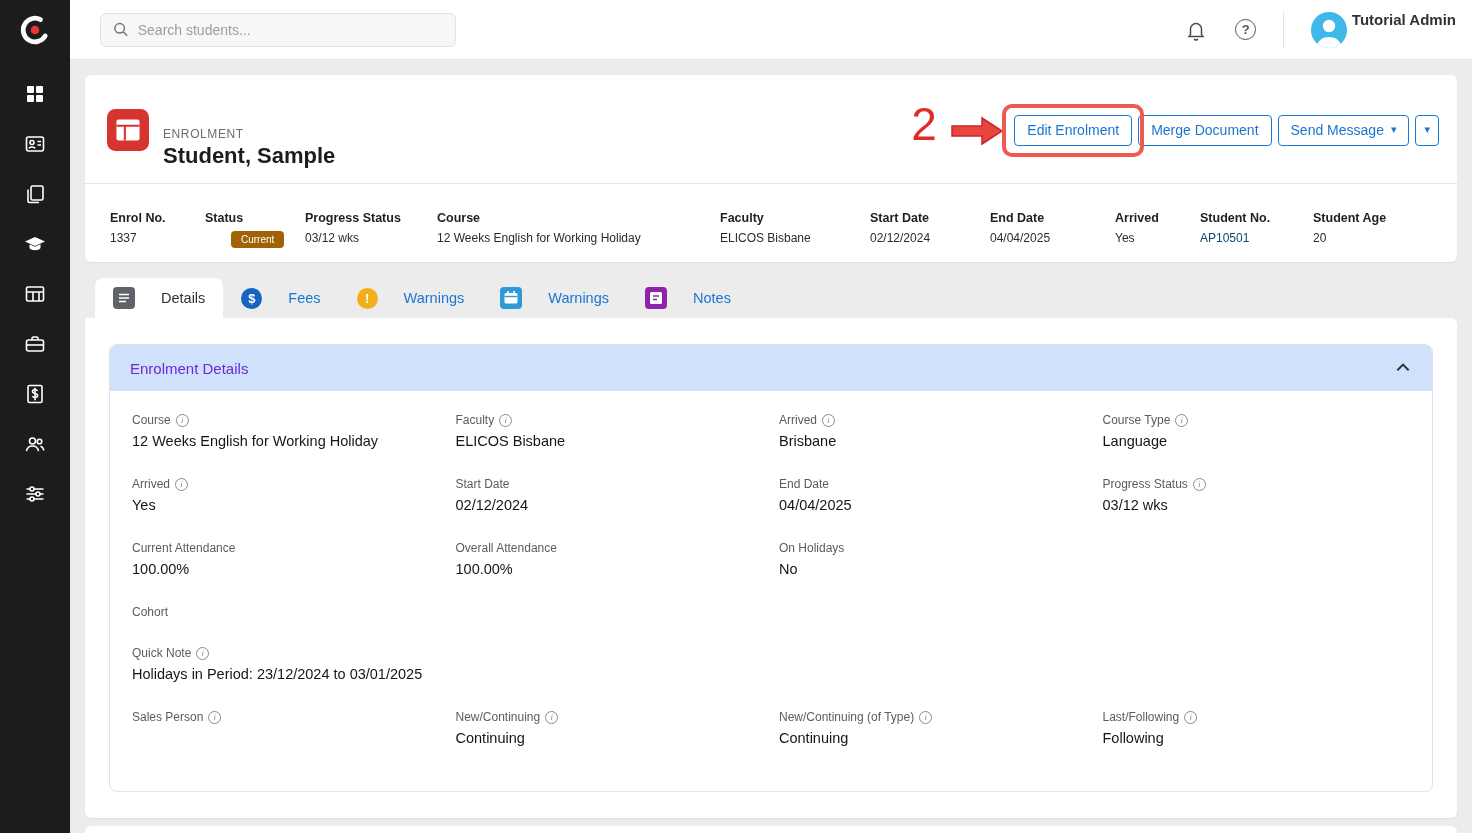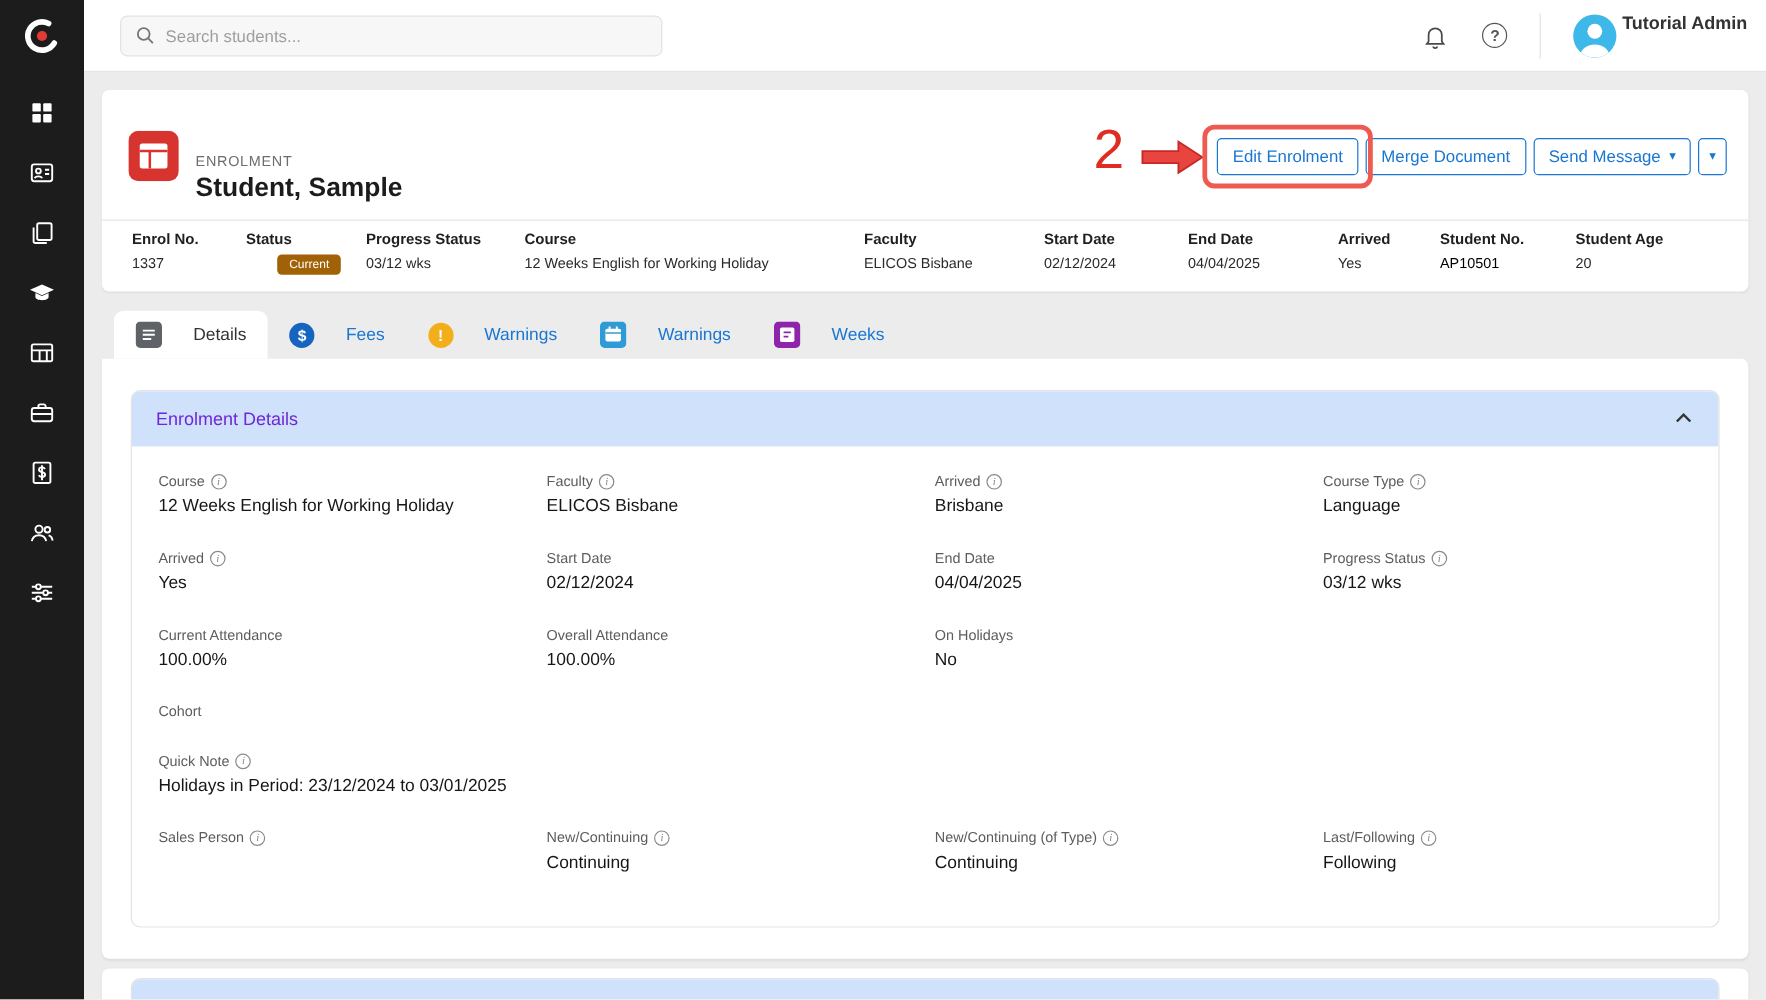--- a/index.html
+++ b/index.html
@@ -11,21 +11,21 @@
   .sidebar { width:70px; background:#1c1c1c; flex-shrink:0; display:flex; flex-direction:column; align-items:center; }
   .logo-box { height:60px; width:100%; display:flex; align-items:center; justify-content:center; cursor:pointer; }
   .nav { display:flex; flex-direction:column; gap:26px; padding-top:22px; align-items:center; }
   .nav-item { width:24px; height:24px; display:flex; align-items:center; justify-content:center; cursor:pointer; }
   .nav-item svg { width:22px; height:22px; }
 
   
   .main { flex:1; display:flex; flex-direction:column; min-width:0; }
   .topbar { height:60px; background:#fff; border-bottom:1px solid #e6e6e6;
             display:flex; align-items:center; padding:0 16px 0 30px; flex-shrink:0; }
-  .search { width:452px; height:34px; background:#f7f7f7; border:1px solid #e2e2e2; border-radius:6px;
+  .search { width:356px; height:34px; background:#f7f7f7; border:1px solid #e2e2e2; border-radius:6px;
             display:flex; align-items:center; padding:0 12px; gap:9px; }
   .search input { border:none; outline:none; background:transparent; font-size:14px; color:#333; width:100%; font-family:inherit; }
   .search input::placeholder { color:#9e9e9e; }
   .topbar-right { margin-left:auto; display:flex; align-items:center; gap:24px; }
   .icon-btn { width:26px; height:26px; display:flex; align-items:center; justify-content:center; cursor:pointer; }
   .help-circle { width:21px; height:21px; border:1.7px solid #555; border-radius:50%; color:#555;
                  font-size:13px; font-weight:bold; display:flex; align-items:center; justify-content:center; }
   .top-divider { width:1px; height:38px; background:#e3e3e3; }
   .user { display:flex; align-items:flex-start; gap:4px; cursor:pointer; padding-left:2px; }
   .user-name { font-size:15px; font-weight:bold; color:#333; }
@@ -43,28 +43,28 @@
          font-size:14px; font-family:inherit; height:31px; padding:0 12px; cursor:pointer;
          display:inline-flex; align-items:center; gap:7px; white-space:nowrap; }
   .caret { display:inline-block; transform:translateY(-1px); font-size:11px; }
   .btn-caret-only { padding:0 8px; }
   .edit-wrap { position:relative; display:inline-flex; }
   .hl-box { position:absolute; inset:-11px -12px; border:4px solid #ee5a52; border-radius:10px; pointer-events:none; }
   .annot-arrow { position:absolute; left:-64px; top:-1px; pointer-events:none; }
   .annot-num { position:absolute; left:-103px; top:-18px; font-size:46px; color:#e02d24;
                text-shadow:0 1px 0 #fff, 1px 0 0 #fff; pointer-events:none; }
 
-  .summary-row { display:flex; border-top:1px solid #e4e4e4; padding:8px 16px 14px 25px; }
+  .summary-row { display:flex; border-top:1px solid #e4e4e4; padding:27px 16px 14px 25px; }
   .sum-field { display:flex; flex-direction:column; gap:6px; flex-shrink:0; padding-right:8px; }
   .sum-label { font-size:12.5px; font-weight:bold; color:#1f1f1f; }
   .sum-value { font-size:12px; color:#2a2a2a; }
   .w1{width:95px}.w2{width:100px}.w3{width:132px}.w4{width:283px}.w5{width:150px}
   .w6{width:120px}.w7{width:125px}.w8{width:85px}.w9{width:113px}.w10{flex:1}
   .badge-green { background:#a16207; color:#fff; font-size:10px; padding:3px 10px; border-radius:4px; width:fit-content;margin-left:26px; }
-  .link-blue { color:#000000; cursor:pointer; }
+  .link-blue { color:#0c4a6e; cursor:pointer; }
 
   
   .tabs { display:flex; margin:16px 0 0 10px; align-items:flex-end; }
   .tab { height:40px; padding:0 18px; display:flex; align-items:center; gap:26px;
          font-size:14.5px; color:#1976d2; cursor:pointer; }
   .tab.active { background:#fff; border-radius:8px 8px 0 0; color:#333; }
   .tab-ic { width:22px; height:22px; flex-shrink:0; display:flex; align-items:center; justify-content:center; }
   .circle-ic { width:21px; height:21px; border-radius:50%; color:#fff; font-size:13px; font-weight:bold;
                display:flex; align-items:center; justify-content:center; }
   .fees-blue { background:#1565c0; }
@@ -322,21 +322,21 @@
           <span>Warnings</span>
         </div>
         <div class="tab">
           <span class="tab-ic">
             <svg viewBox="0 0 22 22" width="22" height="22">
               <rect width="22" height="22" rx="4" fill="#8e24aa"></rect>
               <rect x="5" y="5" width="12" height="12" rx="1.5" fill="#fff"></rect>
               <path d="M8 9h6M8 12.5h4" stroke="#8e24aa" stroke-width="1.4"></path>
             </svg>
           </span>
-          <span>Weeks</span>
+          <span>Notes</span>
         </div>
       </div>
 
       <section class="content-card">
         <div class="panel">
           <div class="panel-header">
             <span class="panel-title">Enrolment Details</span>
             <svg class="chev" viewBox="0 0 16 16" fill="none" stroke="#333" stroke-width="1.8">
                 <path d="M3 10l5-5 5 5"></path>
               </svg>

